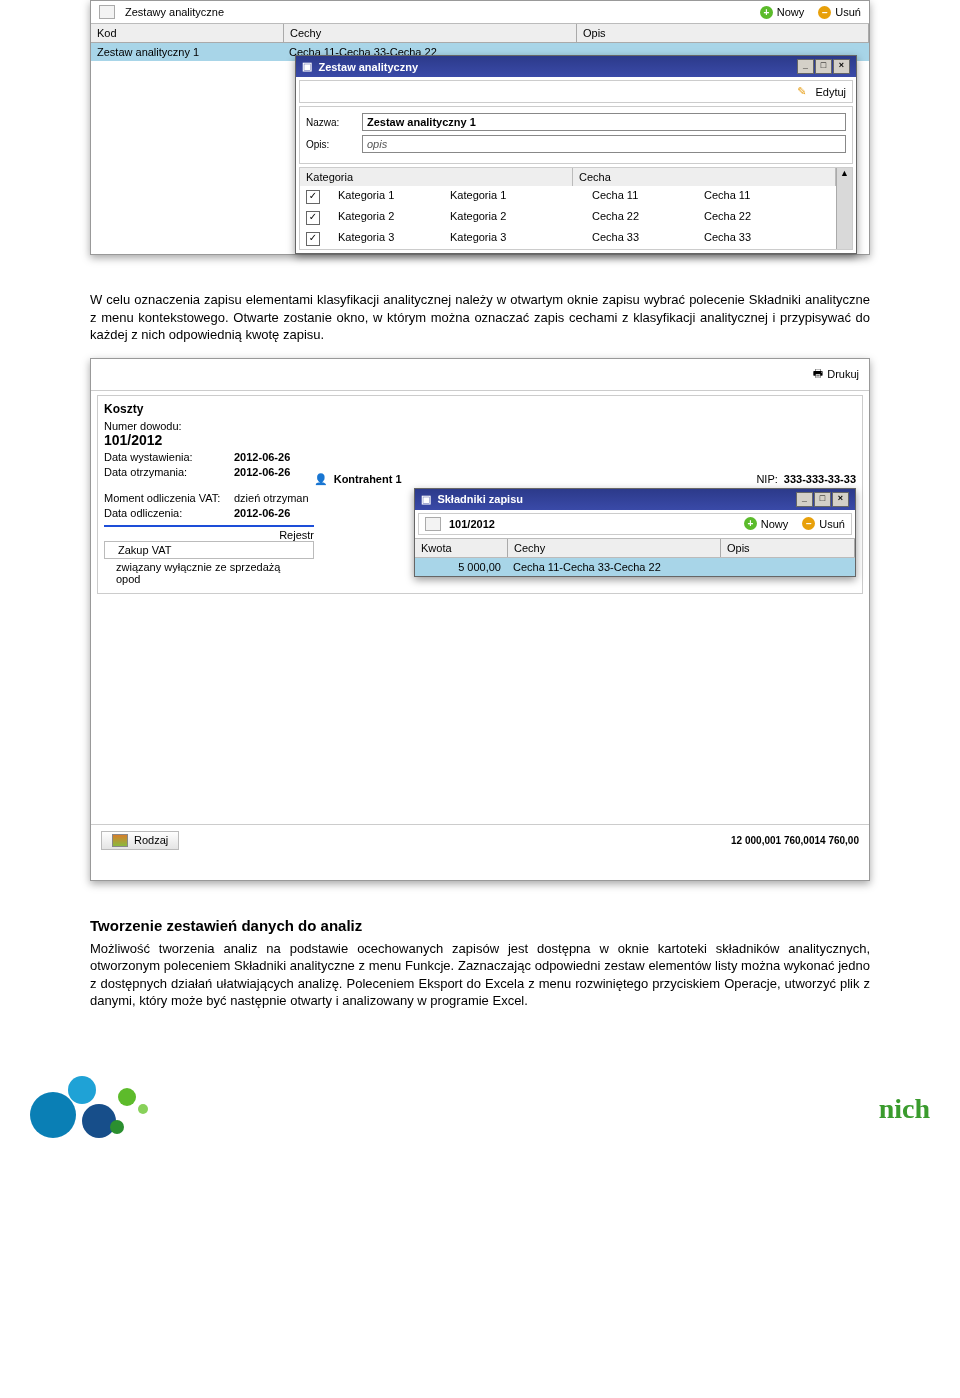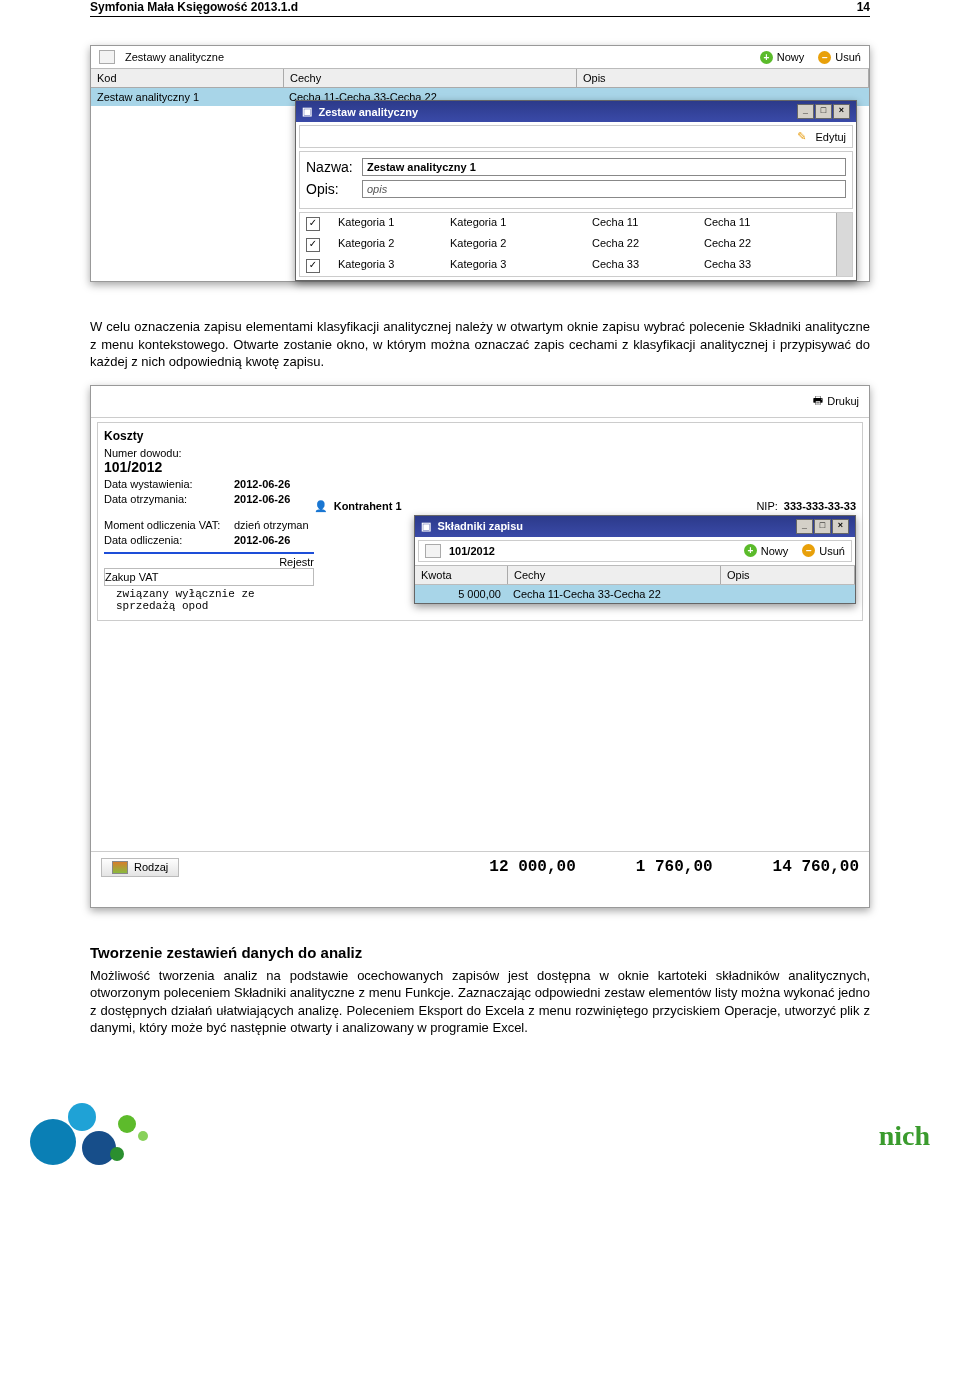--- a/index.html
+++ b/index.html
@@ -92,21 +92,21 @@
     color: #000;
   }
   .edit-btn-row { display: flex; justify-content: flex-end; padding: 4px 6px; border: 1px solid #ccc; margin: 3px; }
   .pencil { color: #e8a019; margin-right: 5px; }
   .form-box {
     border: 1px solid #ccc;
     margin: 3px;
     padding: 6px;
   }
   .form-row { display: flex; align-items: center; margin-bottom: 4px; gap: 6px; }
-  .form-label { width: 50px; font-size: 14px; }
+  .form-label { width: 50px; font-size: 10px; }
   .form-input {
     flex: 1; border: 1px solid #888; padding: 2px 4px;
     font-size: 11px; background: #fff;
   }
   .opis-italic { font-style: italic; color: #555; }
   .subtable { border: 1px solid #ccc; margin: 3px; }
   .subtable .head { display: flex; background: #eee; }
   .subtable .head .c { border-right: 1px solid #bbb; padding: 3px 6px; font-size: 11px; }
   .subtable .body .r { display: flex; padding: 1px 0; }
   .subtable .body .c { padding: 2px 6px; font-size: 11px; }
@@ -142,21 +142,21 @@
   .id2-head { display: flex; background: #eee; border-top: 1px solid #bbb; border-bottom: 1px solid #bbb; }
   .id2-head .c { border-right: 1px solid #aaa; padding: 3px 6px; font-size: 11px; }
   .id2-row { display: flex; background: #a8d5e8; }
   .id2-row .c { padding: 3px 6px; font-size: 11px; }
   .blank-zone { height: 230px; }
   .totals-row {
     display: flex; justify-content: space-between;
     padding: 6px 10px; border-top: 1px solid #ccc;
     align-items: center;
   }
-  .totals-row .nums { display: flex; gap: 60px; font-weight: bold; font-size: 16px; margin-left: auto; font-family: Liberation Mono, monospace; }
+  .totals-row .nums { display: flex; font-weight: bold; font-size: 10px; margin-left: auto; }
   .rodzaj-btn {
     display: flex; align-items: center; gap: 6px;
     border: 1px solid #bbb; padding: 2px 10px;
     background: linear-gradient(#fefefe,#e4e4e4);
   }
   .rodzaj-ico { width: 14px; height: 11px; background: linear-gradient(#d67e2b,#8aba3e); border: 1px solid #888; }
   .bottom-bar {
     display: flex; align-items: center;
     padding: 6px 10px; border-top: 1px solid #ccc;
     gap: 30px;
@@ -173,24 +173,20 @@
   }
   .bubbles { position: relative; width: 160px; height: 70px; }
   .bubble { position: absolute; border-radius: 50%; }
   .sage-logo { font-family: Georgia, serif; font-size: 28px; color: #3a9b2d; font-weight: bold; }
 </style>
 </head>
 <body>
 
 <div class="page">
 
-  <div class="page-header">
-    <span>Symfonia Mała Księgowość 2013.1.d</span>
-    <span>14</span>
-  </div>
 
   <div class="window">
     <div class="win-toolbar">
       <span class="tiny-ico"></span>
       <span style="margin-left:10px;">Zestawy analityczne</span>
       <div class="win-toolbar-right">
         <div class="btn-sm">
           <span class="ico-circle ico-green">+</span>
           <span>Nowy</span>
         </div>
@@ -233,20 +229,25 @@
           <div class="form-row">
             <span class="form-label">Nazwa:</span>
             <div class="form-input" style="font-weight:bold;">Zestaw analityczny 1</div>
           </div>
           <div class="form-row">
             <span class="form-label">Opis:</span>
             <div class="form-input opis-italic">opis</div>
           </div>
         </div>
         <div class="subtable">
+          <div class="head">
+            <div class="c" style="width:260px">Kategoria</div>
+            <div class="c" style="flex:1">Cecha</div>
+            <div class="scroll-arrow">▲</div>
+          </div>
           <div class="body" style="display:flex;">
             <div style="flex:1;">
               <div class="r">
                 <div class="c" style="width:20px"><span class="chk">✓</span></div>
                 <div class="c" style="width:100px">Kategoria 1</div>
                 <div class="c" style="width:130px">Kategoria 1</div>
                 <div class="c" style="width:100px">Cecha 11</div>
                 <div class="c">Cecha 11</div>
               </div>
               <div class="r">
@@ -297,22 +298,22 @@
           <div style="height:8px;"></div>
           <div class="kv">
               <span class="k">Moment odliczenia VAT:</span>
               <span>dzień otrzyman</span>
             </div>
           <div class="kv">
               <span class="k">Data odliczenia:</span>
               <span class="v">2012-06-26</span>
             </div>
           <div style="text-align:right; border-top:2px solid #1d4ed8; margin-top:6px; padding-top:2px;">Rejestr</div>
-          <div style="border:1px solid #bbb; padding:2px 0;">Zakup VAT</div>
-          <div style="padding:2px 12px;font-family:Liberation Mono, monospace;">związany wyłącznie ze sprzedażą opod</div>
+          <div style="border:1px solid #bbb; padding:2px 13px;">Zakup VAT</div>
+          <div style="padding:2px 12px;">związany wyłącznie ze sprzedażą opod</div>
         </div>
 
         <div style="flex:1; position:relative;">
           <div style="display:flex; gap:6px; align-items:center;">
             <span style="color:#c77a1c;">👤</span>
             <span style="font-weight:bold;">Kontrahent 1</span>
             <span style="margin-left:auto;">NIP:</span>
             <span style="font-weight:bold;">333-333-33-33</span>
           </div>
 

